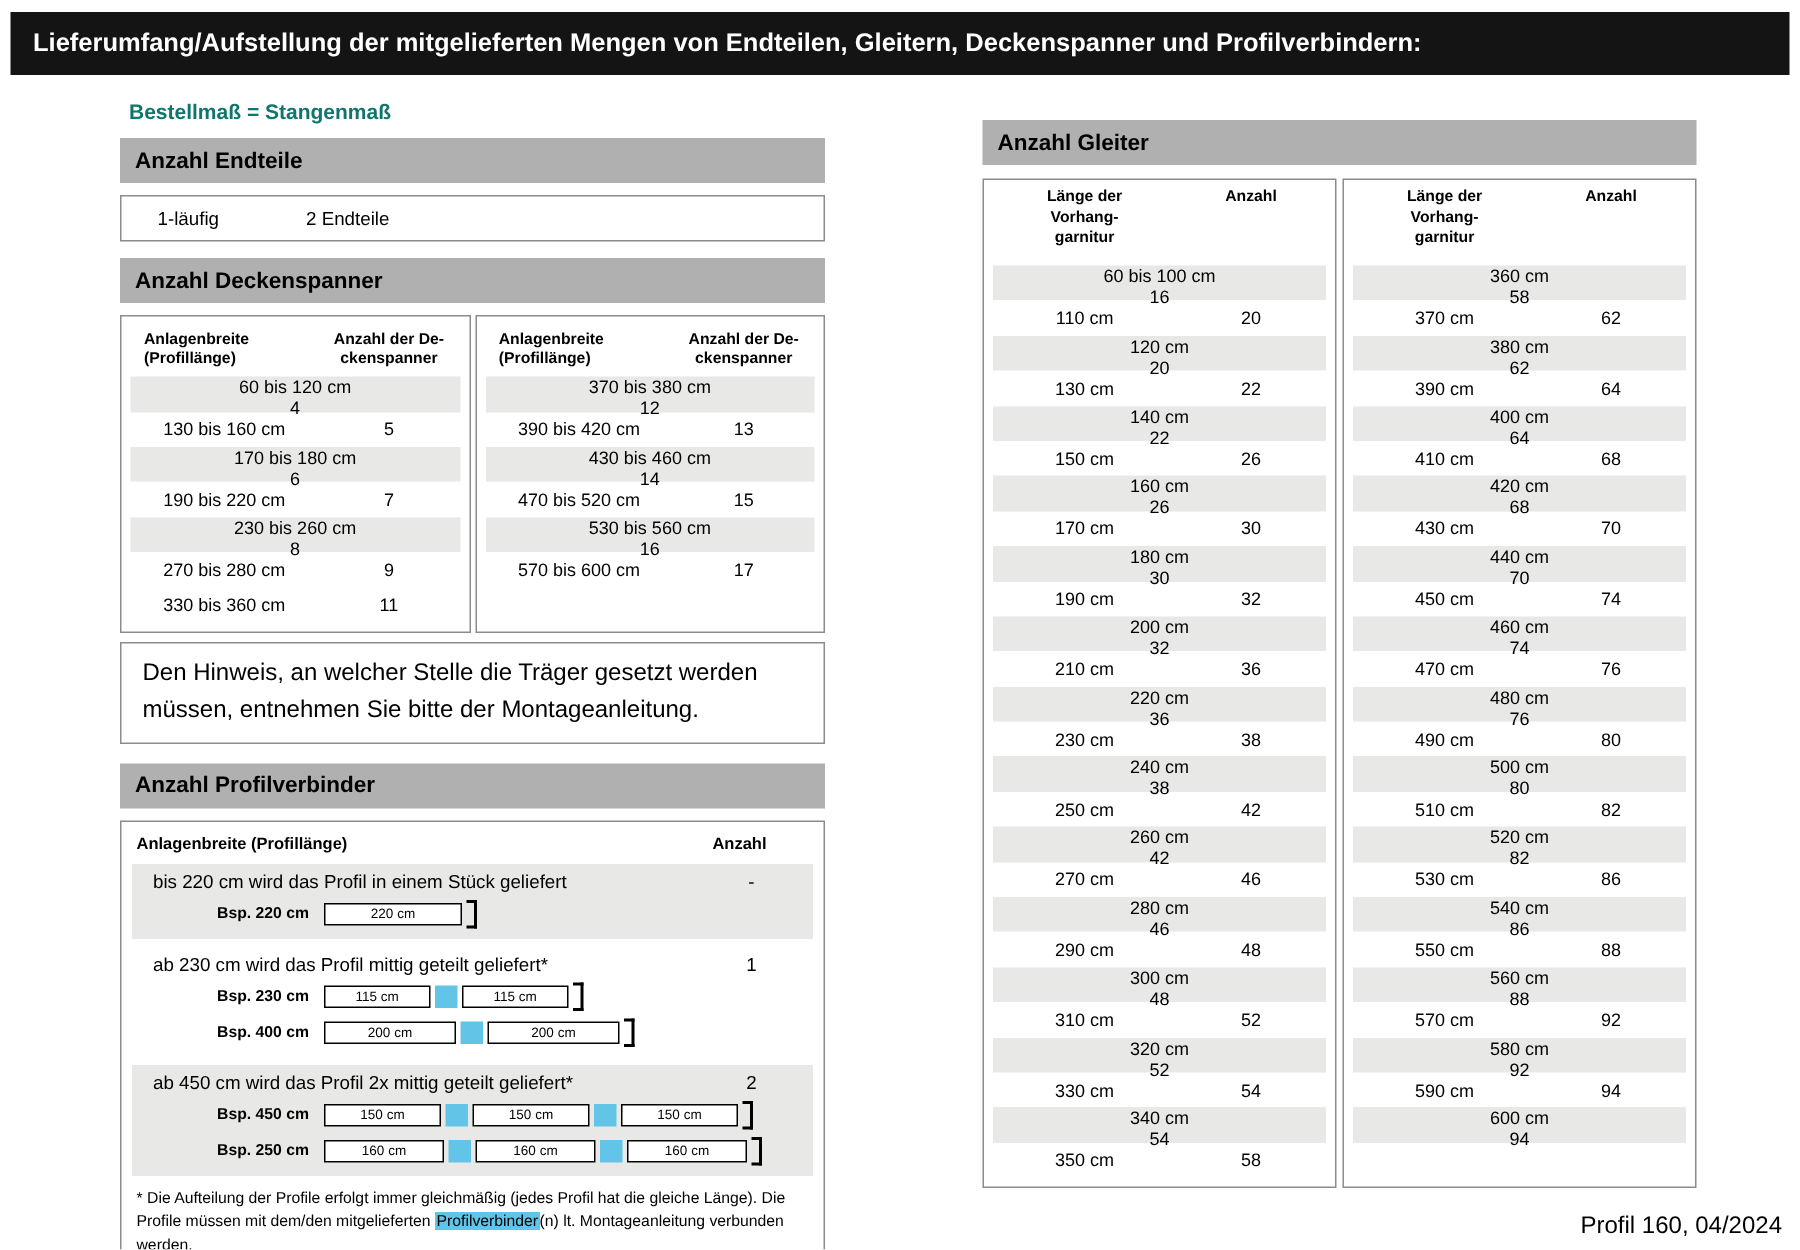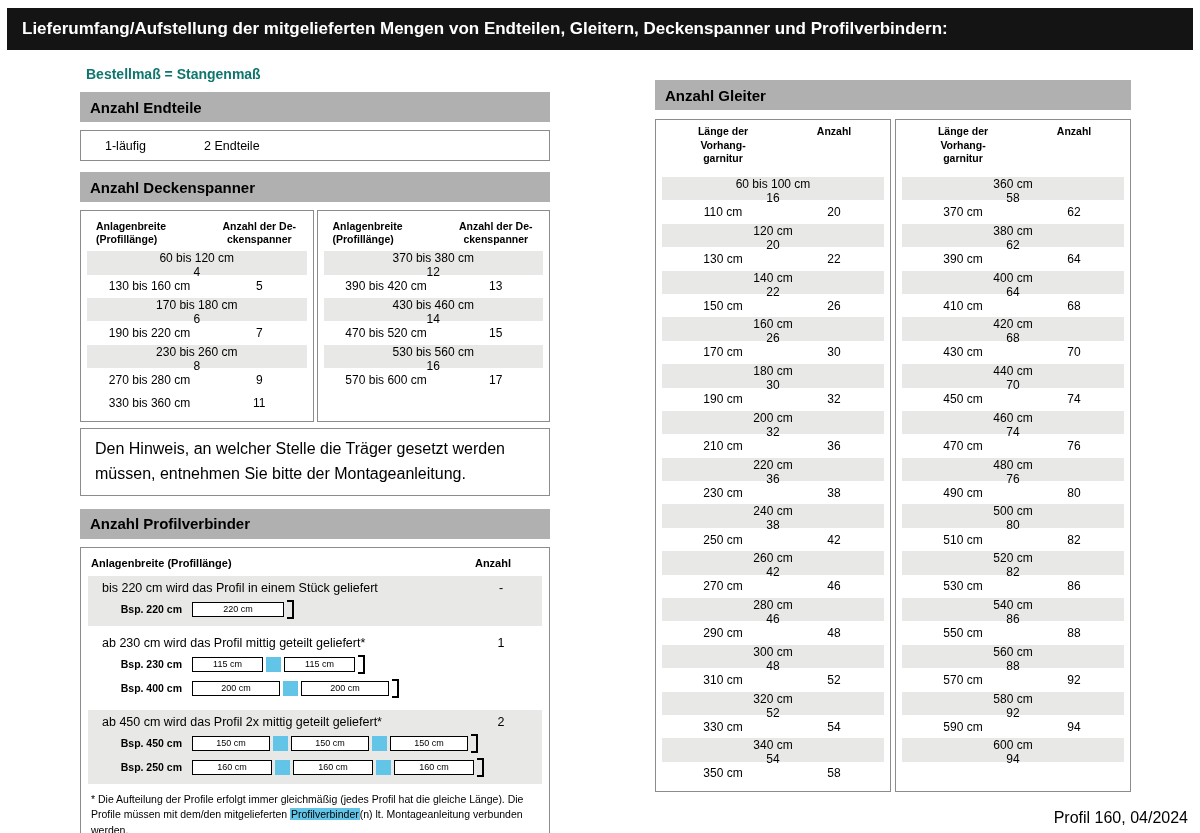--- a/index.html
+++ b/index.html
@@ -45,21 +45,21 @@
 
   .pv-box { border: 1px solid #8c8c8c; margin-top: 8px; padding: 6px 6px 8px; }
   .pv-head { display: flex; justify-content: space-between; font-size: 11px;
              font-weight: bold; padding: 3px 4px 7px 4px; }
   .pv-head .pv-anz { margin-right: 28px; }
   .pv-section { margin: 0 1px 5px; padding: 5px 0 7px; }
   .pv-section.shaded { background: #e8e8e7; }
   .pv-row { display: flex; align-items: center; font-size: 12.5px; }
   .pv-text { flex: 1; padding-left: 14px; }
   .pv-count { width: 34px; text-align: center; margin-right: 24px; }
-  .pv-example { display: flex; align-items: center; margin-top: 5px; }
+  .pv-example { display: flex; align-items: center; margin-top: 5px; margin-left: 24px; }
   .pv-bsp { width: 104px; text-align: right; font-size: 10.5px; font-weight: bold; padding-right: 10px; }
   .pv-diagram { display: flex; align-items: center; }
   .segment { display: inline-flex; align-items: center; justify-content: center;
              height: 15px; border: 1px solid #000; background: #fff; font-size: 9px; }
   .connector { width: 15px; height: 15px; background: #62c5e8; margin: 0 3px; flex: none; }
   .endcap { width: 7px; height: 19px; border: 2px solid #000; border-left: none; margin-left: 3px; flex: none; }
   .pv-footnote { font-size: 10.5px; line-height: 1.5; padding: 3px 4px 0; }
   .hl { background: #62c5e8; padding: 0 1px; }
 
   .gl-tables { display: flex; gap: 4px; margin-top: 9px; align-items: stretch; }

